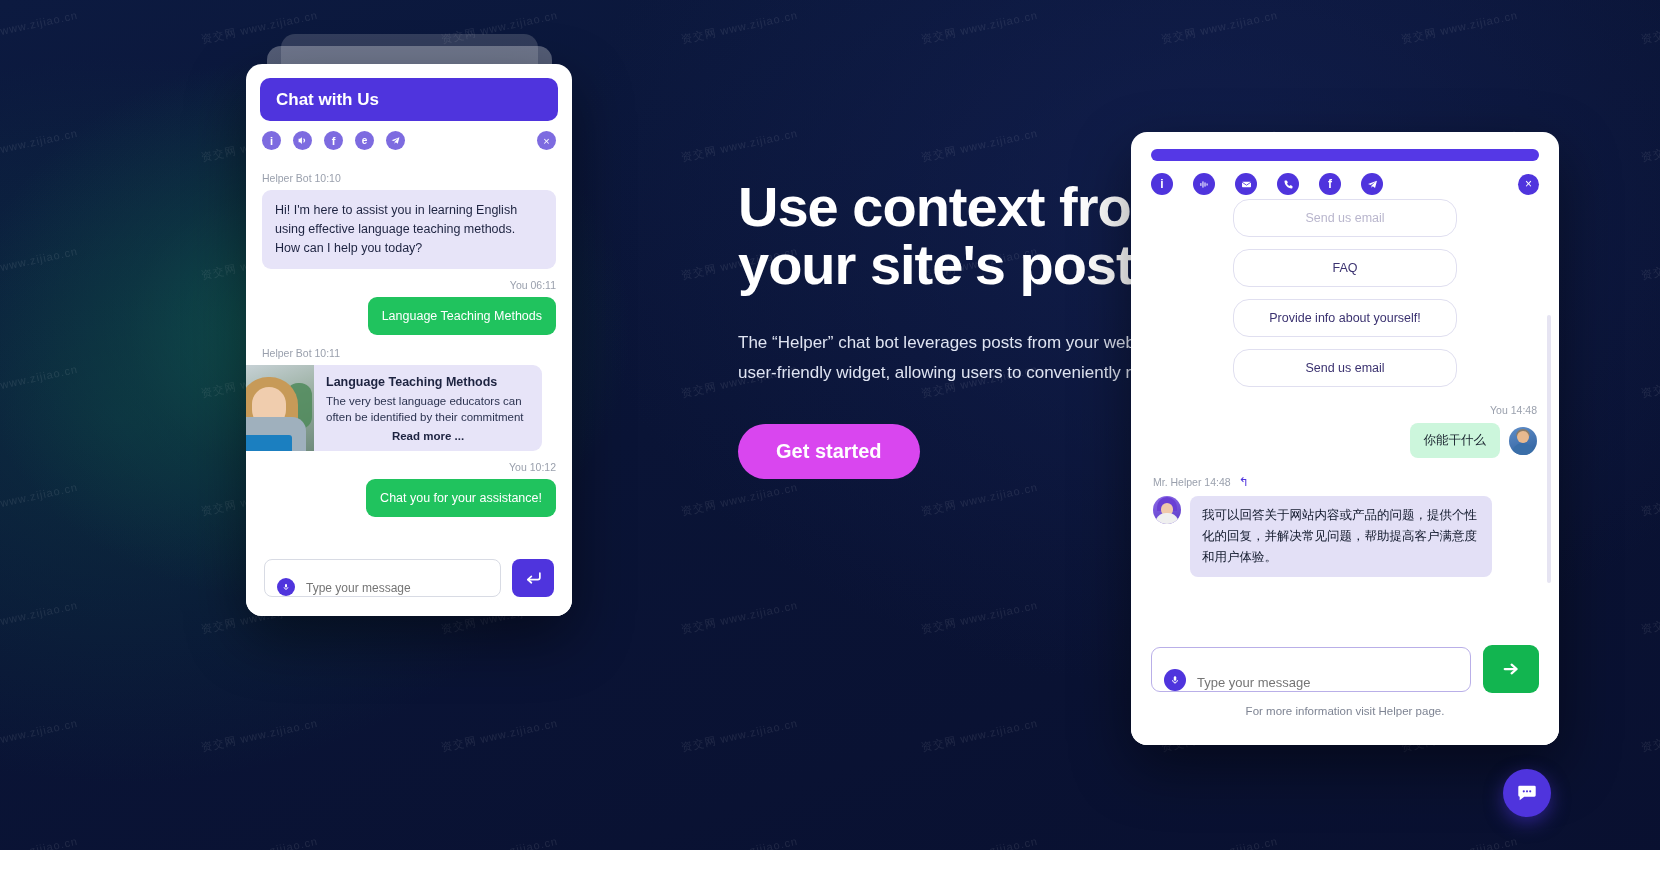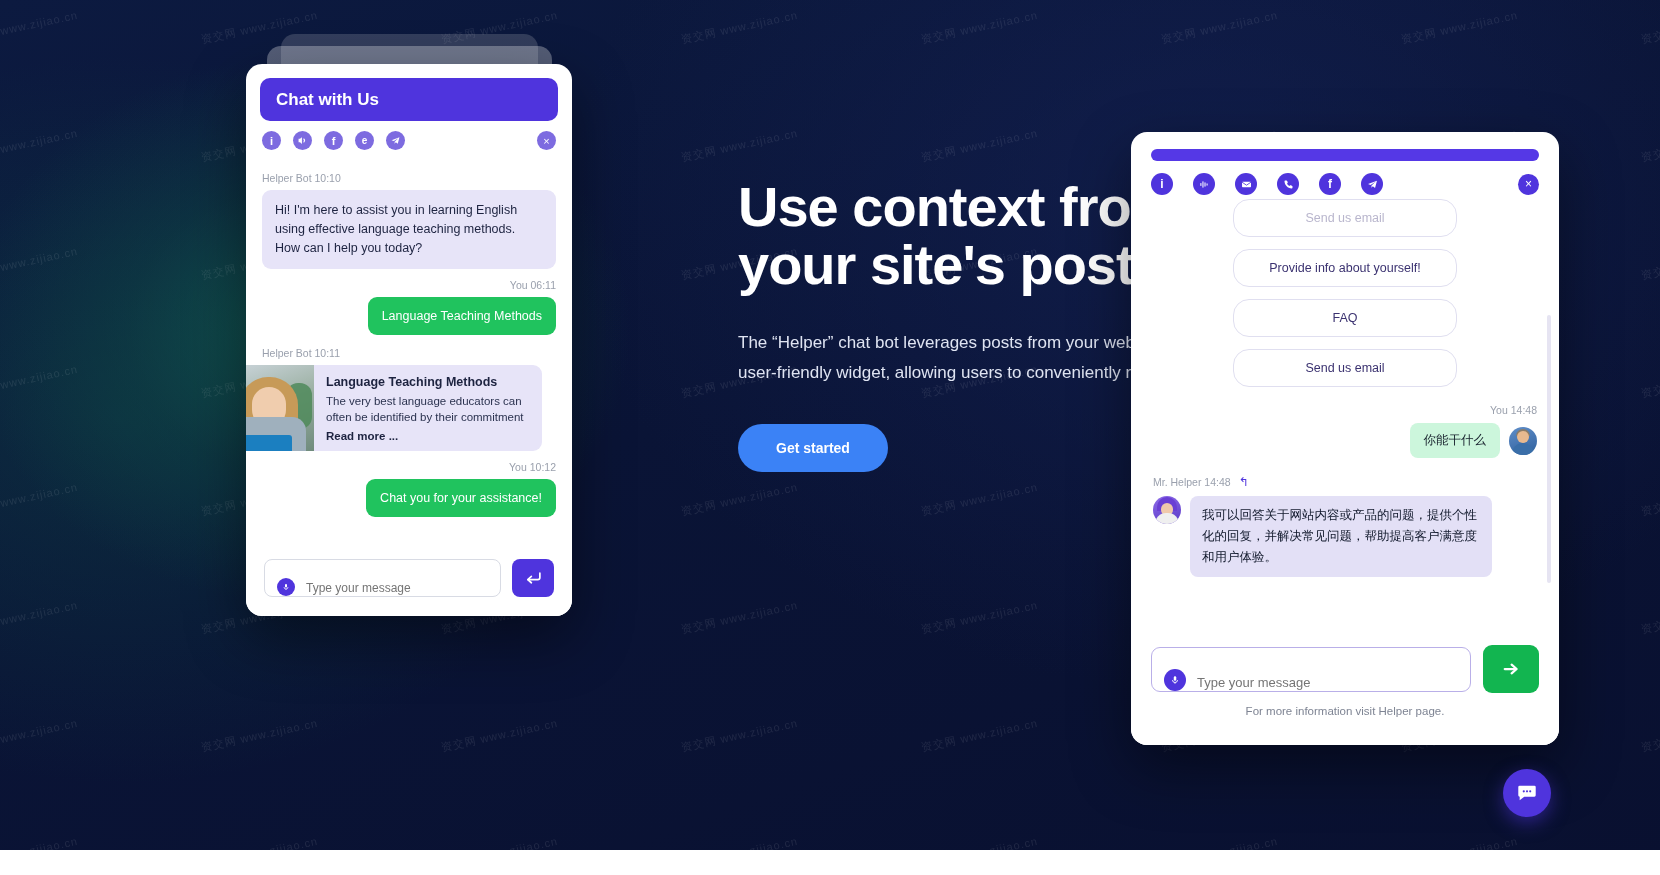--- a/index.html
+++ b/index.html
@@ -20,22 +20,22 @@
   
   #wm{position:absolute;inset:0;pointer-events:none;overflow:hidden;}
   .wmk{position:absolute;color:rgba(255,255,255,0.09);font-size:11px;
        transform:rotate(-12deg);white-space:nowrap;letter-spacing:1px;}
 
   
   #hero{position:absolute;left:738px;top:178px;width:700px;z-index:2;}
   #hero h1{margin:0;font-size:56px;line-height:58px;font-weight:bold;color:#ffffff;
            letter-spacing:-1px;white-space:nowrap;}
   #hero p{margin:34px 0 0 0;font-size:17px;line-height:30px;color:#dfe4f2;max-width:690px;}
-  #get-started{margin-top:36px;display:inline-block;background:#3b82f6;color:#fff;
-     font-size:14px;font-weight:bold;padding:16px 38px;border-radius:28px;border:none;cursor:pointer;}
+  #get-started{margin-top:36px;display:inline-block;background:#d946ef;color:#fff;
+     font-size:20px;font-weight:bold;padding:16px 38px;border-radius:28px;border:none;cursor:pointer;}
 
   
   .widget{position:absolute;background:#fff;border-radius:16px;
           box-shadow:0 22px 60px rgba(0,0,0,0.45);z-index:5;}
 
   
   .ghost{position:absolute;border-radius:14px;z-index:3;}
 
   
   #w-left{left:246px;top:64px;width:326px;height:552px;overflow:hidden;}
@@ -63,21 +63,21 @@
   #post-thumb{width:88px;flex:0 0 88px;position:relative;
      background:linear-gradient(160deg,#cdd6dd 0%,#9fb3a7 45%,#6f8b7c 100%);}
   #post-thumb .hair{position:absolute;left:14px;top:12px;width:58px;height:66px;border-radius:28px 28px 18px 18px;background:#c79a58;}
   #post-thumb .face{position:absolute;left:26px;top:22px;width:34px;height:40px;border-radius:17px;background:#f0cdae;}
   #post-thumb .body{position:absolute;left:6px;bottom:0;width:74px;height:34px;border-radius:14px 14px 0 0;background:#9fb0bd;}
   #post-thumb .tablet{position:absolute;left:18px;bottom:0;width:48px;height:16px;background:#1b7fc0;border-radius:3px 3px 0 0;}
   #post-thumb .plant{position:absolute;right:2px;top:18px;width:26px;height:46px;border-radius:12px;background:#4f8a5a;opacity:.85;}
   #post-text{padding:10px 12px 9px 12px;}
   #post-text .pt{font-size:12.5px;font-weight:bold;color:#1d2340;margin-bottom:4px;}
   #post-text .pd{font-size:11.5px;line-height:16px;color:#2c3350;}
-  #post-text .pr{font-size:11.5px;font-weight:bold;color:#1d2340;margin-top:5px;}
+  #post-text .pr{font-size:11.5px;font-weight:bold;color:#1d2340;margin-top:5px;text-align:center;}
   
   #w-left-foot{position:absolute;left:0;right:0;bottom:0;height:76px;background:#fff;
      display:flex;align-items:center;gap:11px;padding:0 18px;box-sizing:border-box;}
   .msg-input{flex:1 1 auto;height:38px;border:1px solid #d8dbe4;border-radius:8px;
      display:flex;align-items:flex-end;gap:9px;padding:0 12px;box-sizing:border-box;background:#fff;}
   .mic{width:18px;height:18px;border-radius:50%;background:#4f34dd;display:flex;
      align-items:center;justify-content:center;flex:0 0 auto;cursor:pointer;}
   .msg-input input{border:none;outline:none;font-size:12px;color:#8a8f9c;flex:1 1 auto;
      font-family:"Liberation Sans",sans-serif;background:transparent;}
   #send-left{width:42px;height:38px;background:#4f34dd;border-radius:8px;display:flex;
@@ -313,22 +313,22 @@
       <svg width="11" height="11" viewBox="0 0 16 16">
           <path fill="#fff" d="M14.5 2.5 1.5 7.4l3.6 1.2 7.4-4.5-5.9 5.5-.2 3.3 2.1-2.3 3.2 2.4z"></path>
         </svg>
     </div>
     <div class="spacer"></div>
     <div class="close-x">×</div>
   </div>
 
   <div id="w-right-scroll">
     <div class="quick-btn faded">Send us email</div>
+    <div class="quick-btn">FAQ</div>
     <div class="quick-btn">Provide info about yourself!</div>
-    <div class="quick-btn">FAQ</div>
     <div class="quick-btn">Send us email</div>
 
     <div class="meta2" style="text-align:right;">You  14:48</div>
     <div class="row-me">
       <div class="bub-me2">你能干什么</div>
       <div class="ava user">
         <div class="u-hair"></div>
         <div class="u-head"></div>
         <div class="u-body"></div>
       </div>

